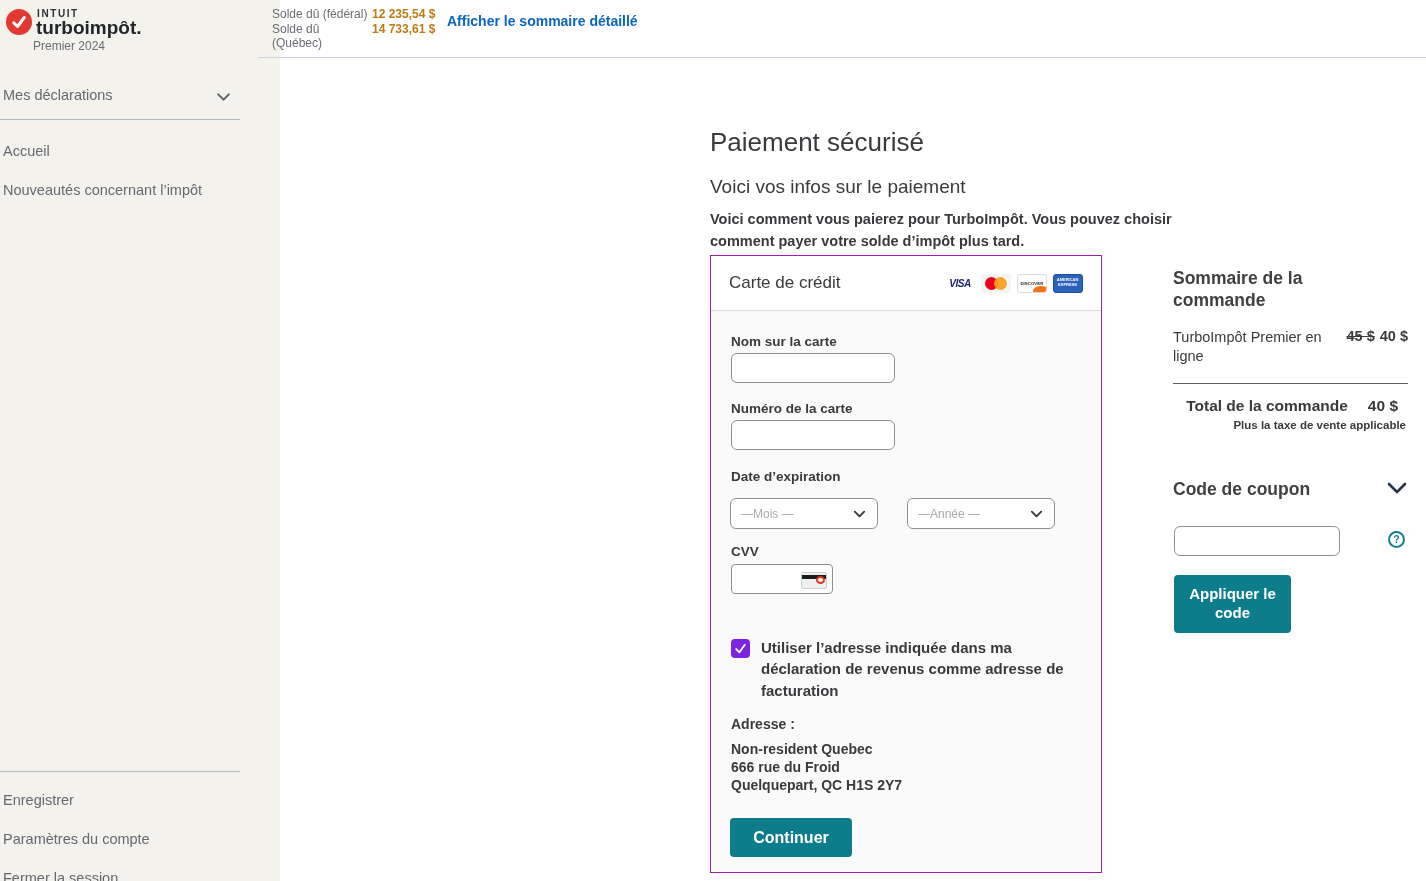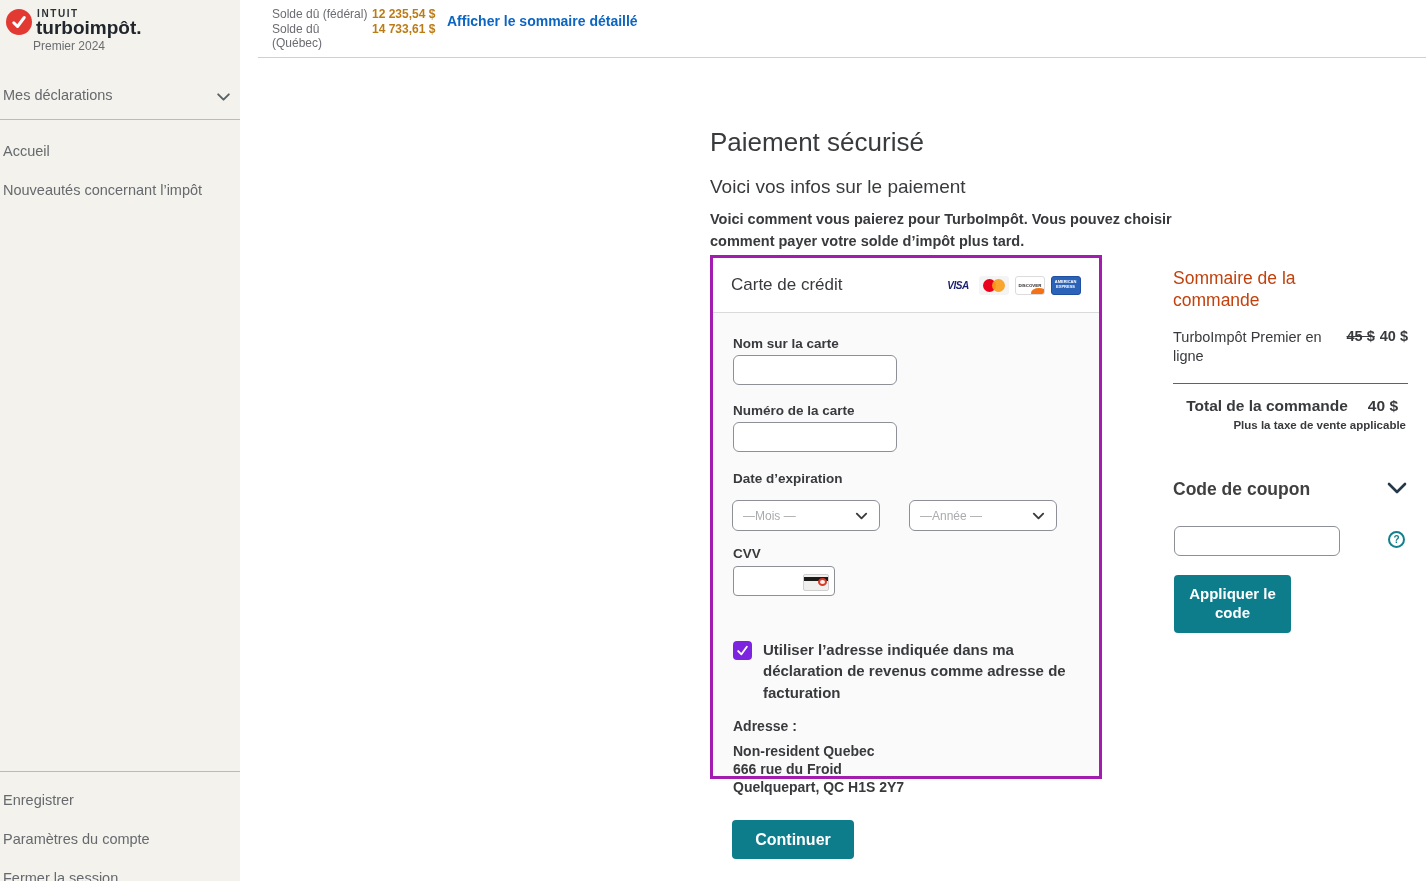--- a/index.html
+++ b/index.html
@@ -1,20 +1,20 @@
 <!DOCTYPE html>
 <html><head>
 <meta charset="utf-8">
 <style>
   html,body{margin:0;padding:0;background:#fff;}
   .page{position:relative;width:1426px;height:881px;background:#ffffff;
         font-family:"Liberation Sans",sans-serif;color:#393a3d;overflow:hidden;}
 
   
-  .sidebar{position:absolute;left:0;top:0;width:240px;height:881px;background:#f3f2ec;}
+  .sidebar{position:absolute;left:0;top:0;width:240px;height:881px;background:#f3f2ec;padding-left:40px;}
   .logo-mark{position:absolute;left:6px;top:9px;width:26px;height:26px;border-radius:50%;
              background:#e23a33;display:flex;align-items:center;justify-content:center;}
   .logo-intuit{position:absolute;left:37px;top:8px;font-size:10px;font-weight:700;
                letter-spacing:1.6px;color:#2d3138;}
   .logo-brand{position:absolute;left:36px;top:17px;font-size:19px;font-weight:700;color:#21262c;}
   .logo-edition{position:absolute;left:33px;top:39px;font-size:12px;color:#6b6c72;}
   .side-item{position:absolute;left:3px;font-size:14.5px;color:#66696e;cursor:pointer;white-space:nowrap;}
   .side-divider{position:absolute;left:0;width:240px;height:1px;background:#b4bcc4;}
   .side-chevron{position:absolute;left:215px;top:88px;width:17px;height:17px;cursor:pointer;}
 
@@ -26,22 +26,22 @@
                 color:#0b65c2;cursor:pointer;}
   .header-divider{position:absolute;left:258px;top:57px;width:1168px;height:1px;background:#c9d2da;}
 
   
   .page-title{position:absolute;left:710px;top:127px;font-size:26px;font-weight:500;color:#393a3d;}
   .page-subtitle{position:absolute;left:710px;top:176px;font-size:19px;font-weight:400;color:#393a3d;}
   .page-desc{position:absolute;left:710px;top:208px;width:524px;font-size:14.5px;font-weight:700;
              line-height:1.55;color:#393a3d;}
 
   
-  .card-panel{position:absolute;left:710px;top:255px;width:392px;height:524px;
-              background:#fafafa;border:3px solid #a21caf;box-sizing:border-box;}
+  .card-panel{position:absolute;left:710px;top:255px;width:392px;height:618px;
+              background:#fafafa;border:1px solid #a21caf;box-sizing:border-box;}
   .card-header{position:absolute;left:0;top:0;width:100%;height:55px;background:#ffffff;
                border-bottom:1px solid #d8dadc;box-sizing:border-box;display:flex;
                align-items:center;padding:0 18px;}
   .card-header-title{font-size:17px;color:#393a3d;}
   .card-icons{margin-left:auto;display:flex;align-items:center;gap:6px;}
   .ci{height:19px;border-radius:3px;display:flex;align-items:center;justify-content:center;
       box-sizing:border-box;overflow:hidden;}
   .ci-visa{width:30px;background:#fff;color:#1a1f71;font-weight:700;font-style:italic;
            font-size:10px;letter-spacing:-0.5px;}
   .ci-mc{width:30px;background:#f4f4f4;position:relative;}
@@ -81,21 +81,21 @@
                   line-height:1.42;color:#393a3d;cursor:pointer;}
   .address-label{position:absolute;left:20px;top:460px;font-size:14px;font-weight:700;color:#393a3d;}
   .address-block{position:absolute;left:20px;top:484px;font-size:14px;font-weight:700;
                  line-height:18px;color:#393a3d;}
   .continue-btn{position:absolute;left:19px;top:562px;width:122px;height:39px;background:#0d7d8c;
                 border:none;border-radius:4px;color:#fff;font-size:16px;font-weight:700;
                 cursor:pointer;font-family:"Liberation Sans",sans-serif;}
 
   
   .summary-panel{position:absolute;left:1173px;top:268px;width:235px;}
-  .summary-title{font-size:17.5px;font-weight:400;width:170px;line-height:1.25;color:#c2410c;}
+  .summary-title{font-size:17.5px;font-weight:700;width:170px;line-height:1.25;color:#404040;}
   .product-row{position:absolute;top:60px;left:0;width:235px;display:flex;justify-content:space-between;}
   .product-name{width:162px;font-size:14.5px;font-weight:400;line-height:1.3;}
   .product-prices{font-size:14.5px;font-weight:700;white-space:nowrap;}
   .old-price{text-decoration:line-through;margin-right:5px;}
   .summary-divider{position:absolute;top:115px;left:0;width:235px;height:1px;background:#5f6368;}
   .total-row{position:absolute;top:129px;left:0;width:225px;display:flex;justify-content:flex-end;
              font-size:15.5px;font-weight:700;}
   .total-value{margin-left:20px;}
   .tax-note{position:absolute;top:151px;left:0;width:233px;text-align:right;font-size:11.5px;
             font-weight:700;color:#393a3d;}

